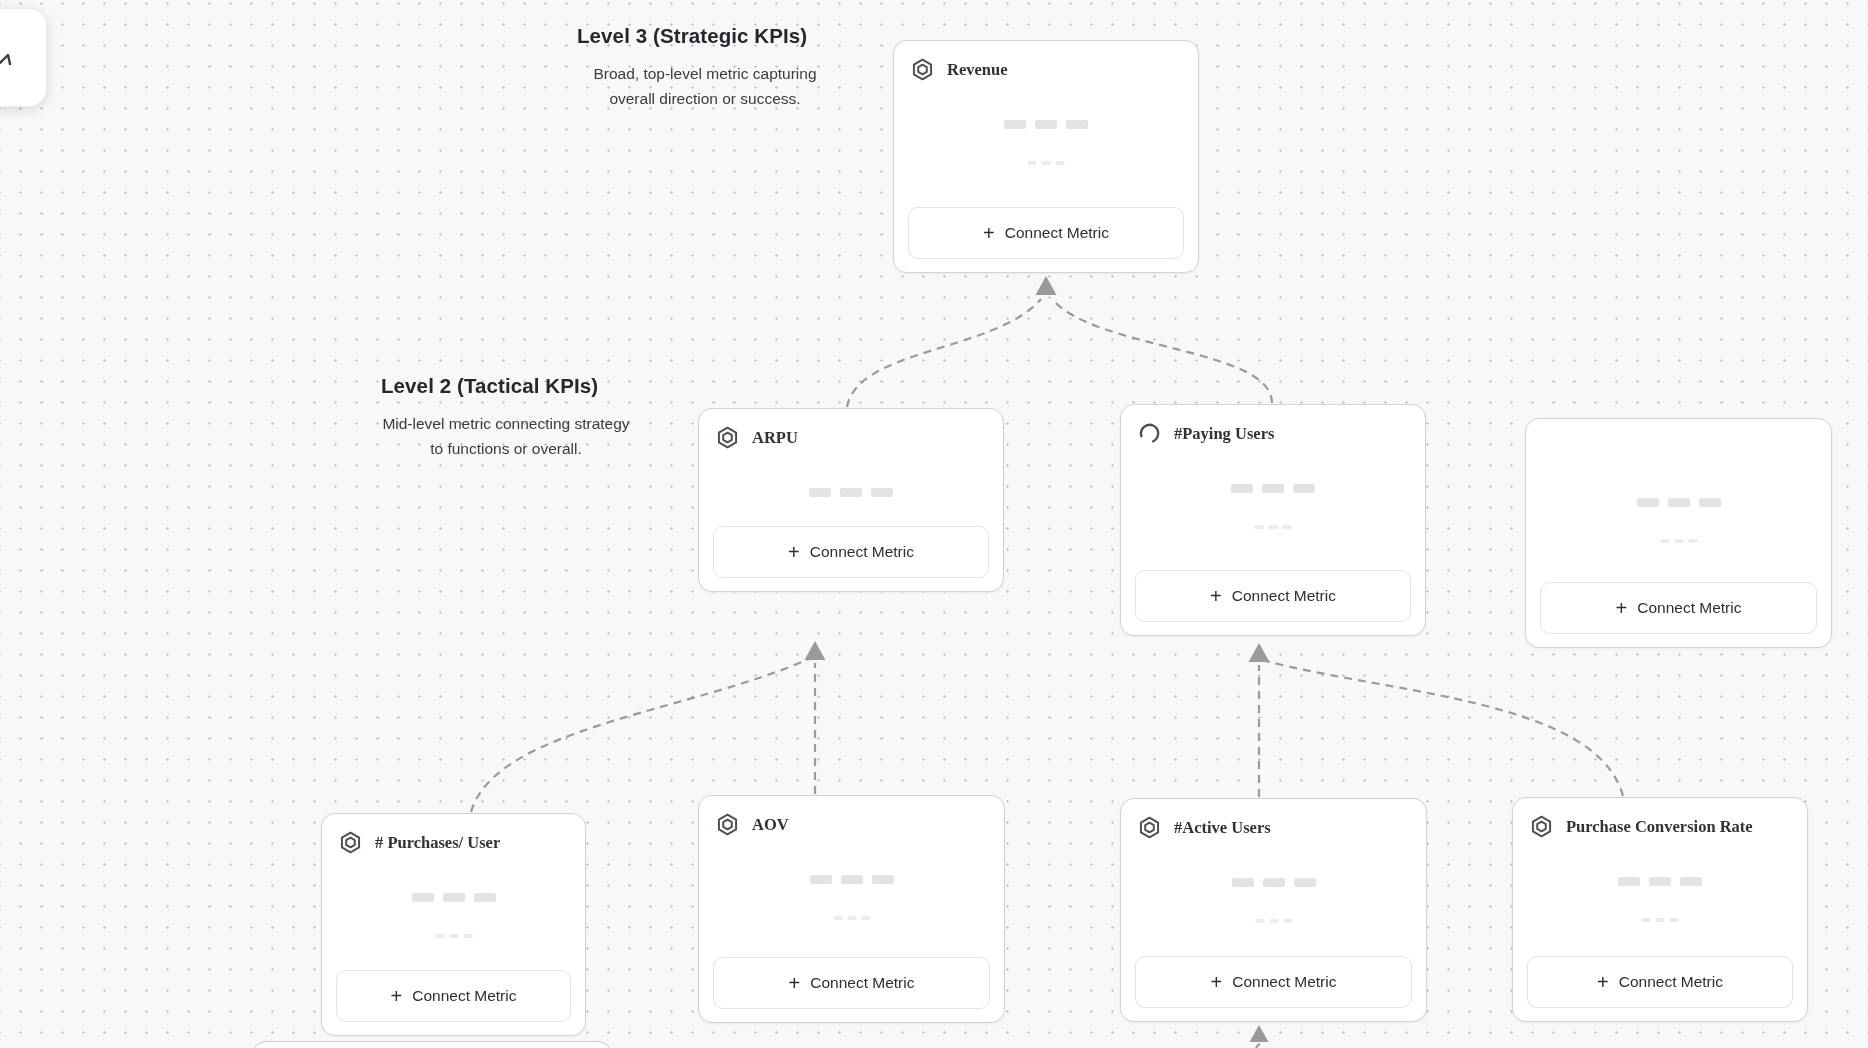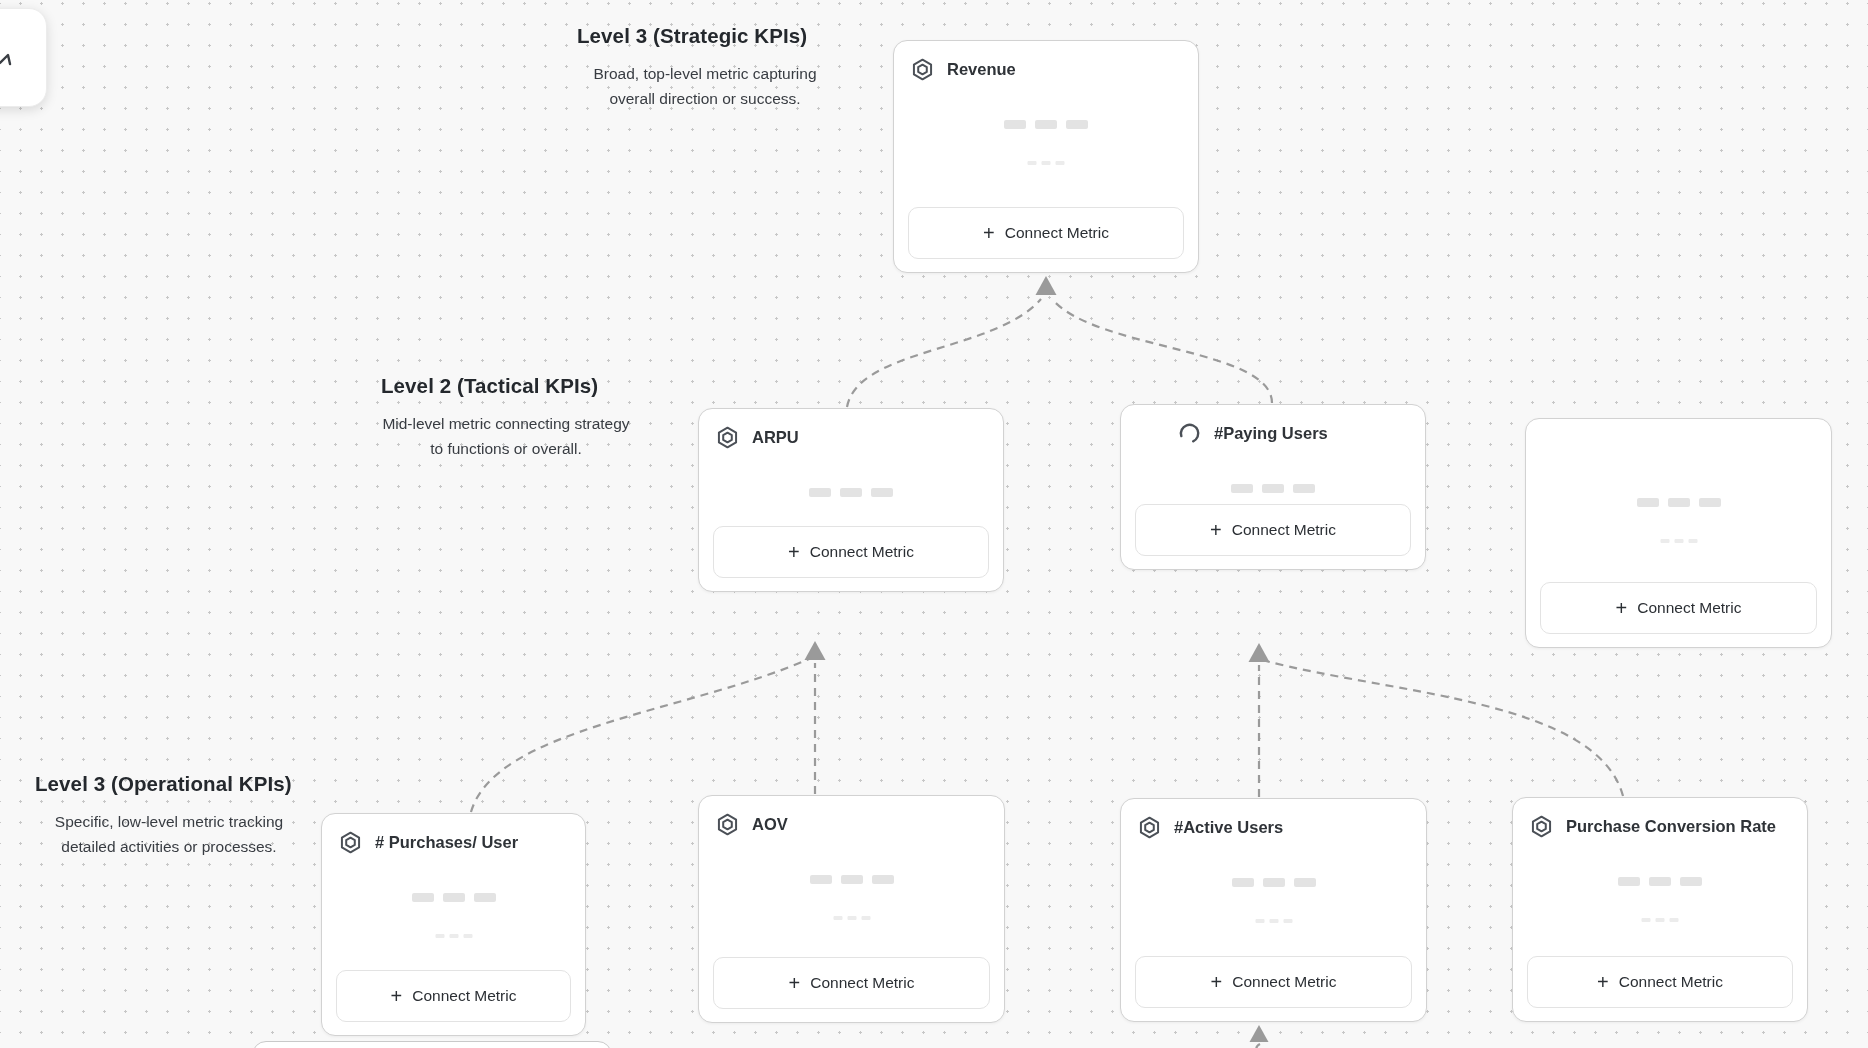--- a/index.html
+++ b/index.html
@@ -22,21 +22,21 @@
   .level-desc{margin:0;font-size:15.5px;line-height:25px;color:#383c42;text-align:center;}
 
   
   .card{
     position:absolute;z-index:3;background:#ffffff;
     border:1.5px solid #d2d2d2;border-radius:14px;
     box-shadow:0 1px 3px rgba(0,0,0,.05);
     box-sizing:border-box;
   }
   .card-header{display:flex;align-items:center;gap:13px;padding:17px 18px 0 17px;}
-  .card-title{font-size:16.5px;font-weight:600;color:#2f3338;white-space:nowrap;}
+  .card-title{font-size:16.5px;font-weight:600;color:#2f3338;white-space:nowrap;font-family:Liberation Serif, serif;}
   .card-icon{flex:0 0 auto;display:flex;}
   .card-icon svg{stroke:#4b5057;}
   .card.placeholder .card-title{color:#a9adb3;}
   .card.placeholder .card-icon svg{stroke:#b3b6bb;}
 
   .skel-row1{position:absolute;top:79px;left:50%;transform:translateX(-50%);display:flex;gap:9px;}
   .skel-block{width:22px;height:9px;background:#e3e3e3;border-radius:2px;}
   .skel-row2{position:absolute;top:120px;left:50%;transform:translateX(-50%);display:flex;gap:5px;}
   .skel-dash{width:9px;height:4px;background:#ececec;border-radius:1px;}
 
@@ -86,24 +86,20 @@
   </svg>
 
   <div class="level-label" style="left:577px;top:24px;width:256px;">
     <h2 class="level-heading">Level 3 (Strategic KPIs)</h2>
     <p class="level-desc">Broad, top-level metric capturing overall direction or success.</p>
   </div>
   <div class="level-label" style="left:381px;top:374px;width:250px;">
     <h2 class="level-heading">Level 2 (Tactical KPIs)</h2>
     <p class="level-desc">Mid-level metric connecting strategy to functions or overall.</p>
   </div>
-  <div class="level-label" style="left:35px;top:772px;width:268px;">
-    <h2 class="level-heading">Level 3 (Operational KPIs)</h2>
-    <p class="level-desc">Specific, low-level metric tracking detailed activities or processes.</p>
-  </div>
 
   <div class="partial-card" style="left:252px;top:1041px;width:360px;height:60px;"></div>
 
   <div class="corner-tool">
     <svg width="18" height="18" viewBox="0 0 18 18">
       <path d="M2,12 L10,4 L12,13" fill="none" stroke="#3a3e44" stroke-width="2.4" stroke-linecap="round" stroke-linejoin="round"></path>
     </svg>
   </div>
 
 <div class="card named" style="left: 893px; top: 40px; width: 306px; height: 233px;">
@@ -151,21 +147,21 @@
       <div class="skel-row2">
         <span class="skel-dash"></span>
         <span class="skel-dash"></span>
         <span class="skel-dash"></span>
       </div>
       <button class="connect-btn">
         <span class="plus-glyph">+</span>
         <span>Connect Metric</span>
       </button>
     </div>
-    <div class="card loading" style="left: 1120px; top: 404px; width: 306px; height: 166px; padding-left: 40px;">
+    <div class="card loading" style="left: 1120px; top: 404px; width: 306px; height: 232px;">
       <div class="card-header">
 
         <span class="card-icon">
           <svg width="23" height="23" viewBox="0 0 22 22" fill="none">
             <path d="M3.2,13.5 A 8.3,8.3 0 1 1 14.5,18.5" stroke="#4b5057" stroke-width="2.3" stroke-linecap="round"></path>
           </svg>
         </span>
         <span class="card-title">#Paying Users</span>
       </div>
       <div class="skel-row1">

